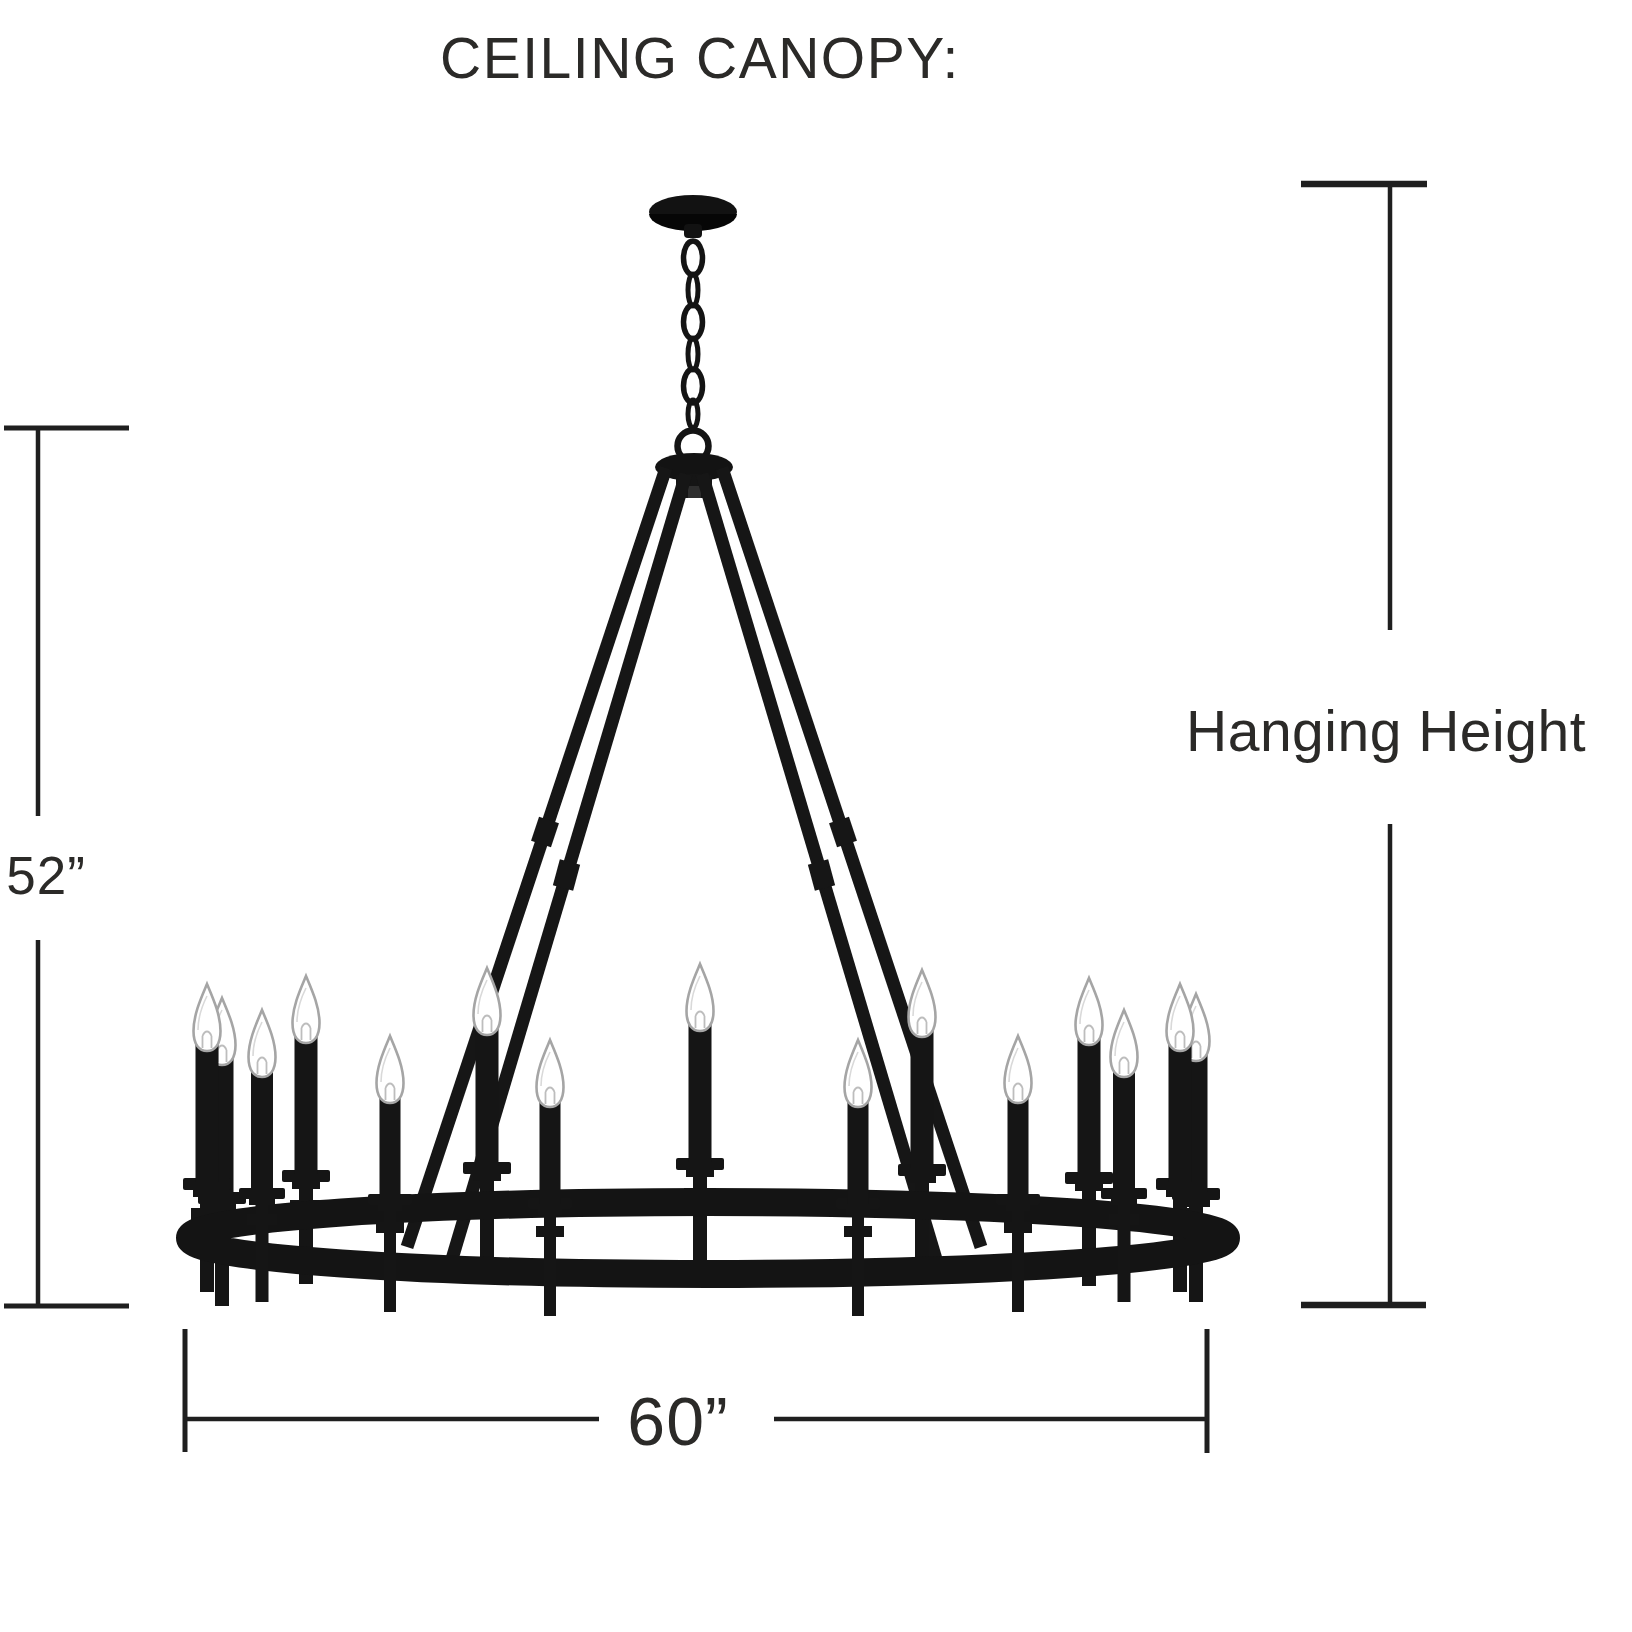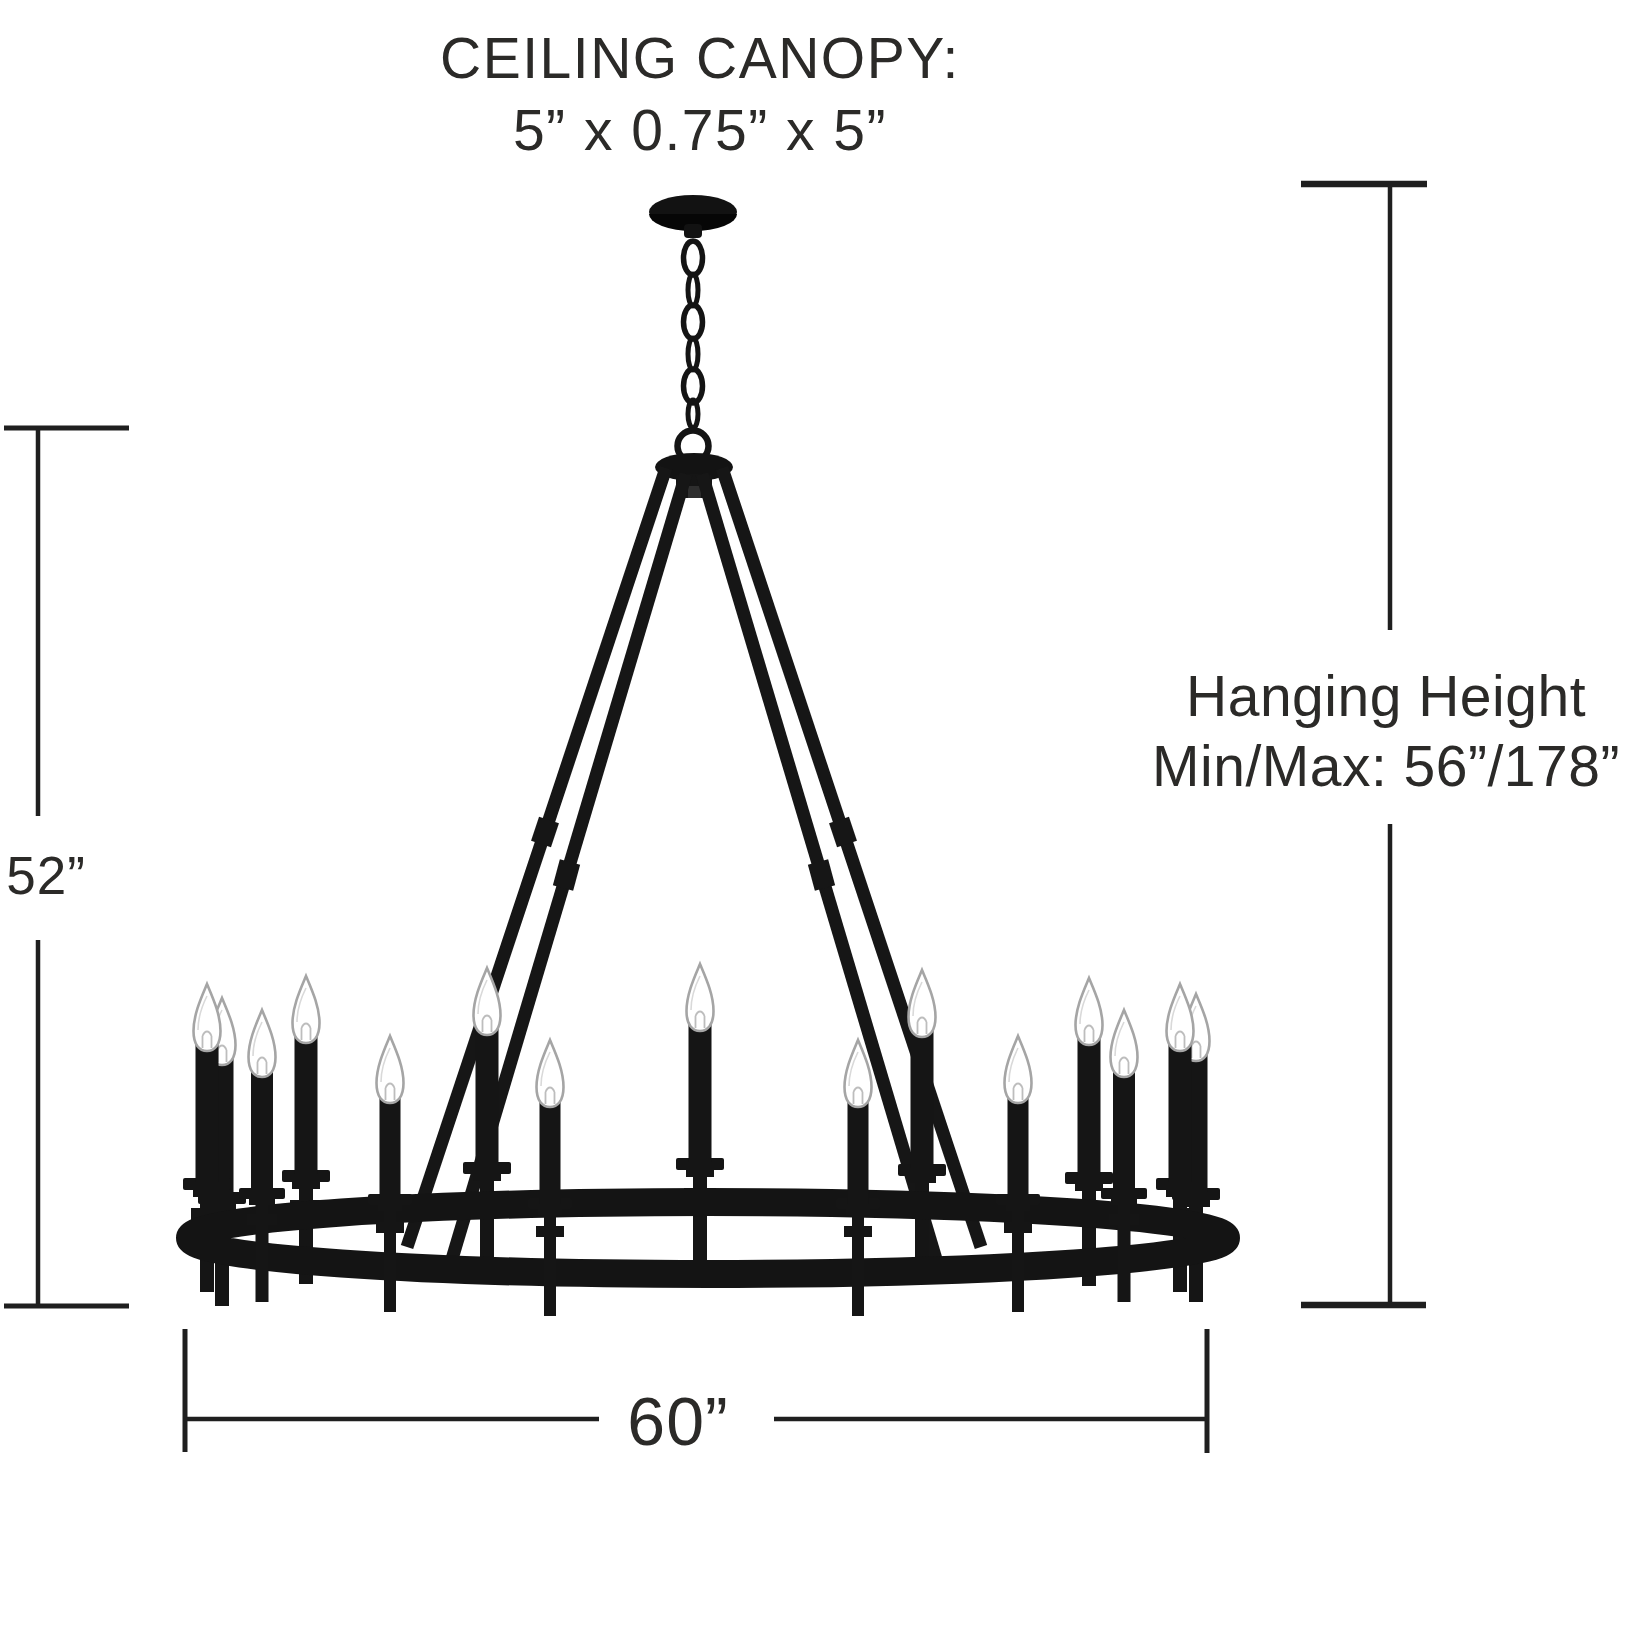--- a/index.html
+++ b/index.html
@@ -137,25 +137,23 @@
         <use href="#candle-s" x="550" y="4"></use>
         <use href="#candle-s" x="858" y="4"></use>
         <use href="#candle-s" x="1018"></use>
         <use href="#candle-m" x="1124"></use>
       </g>
     </g>
   </svg>
 
   <div class="label centerx title-label">
     <div>CEILING CANOPY:</div>
-    <div>5” x 0.75” x 5”</div>
   </div>
 
   <div class="label center h52-label">52”</div>
 
   <div class="label center hang-label">
     <div>Hanging Height</div>
-    <div>Min/Max: 56”/178”</div>
   </div>
 
   <div class="label center w60-label">60”</div>
 
 </div>
 
 </body></html>

